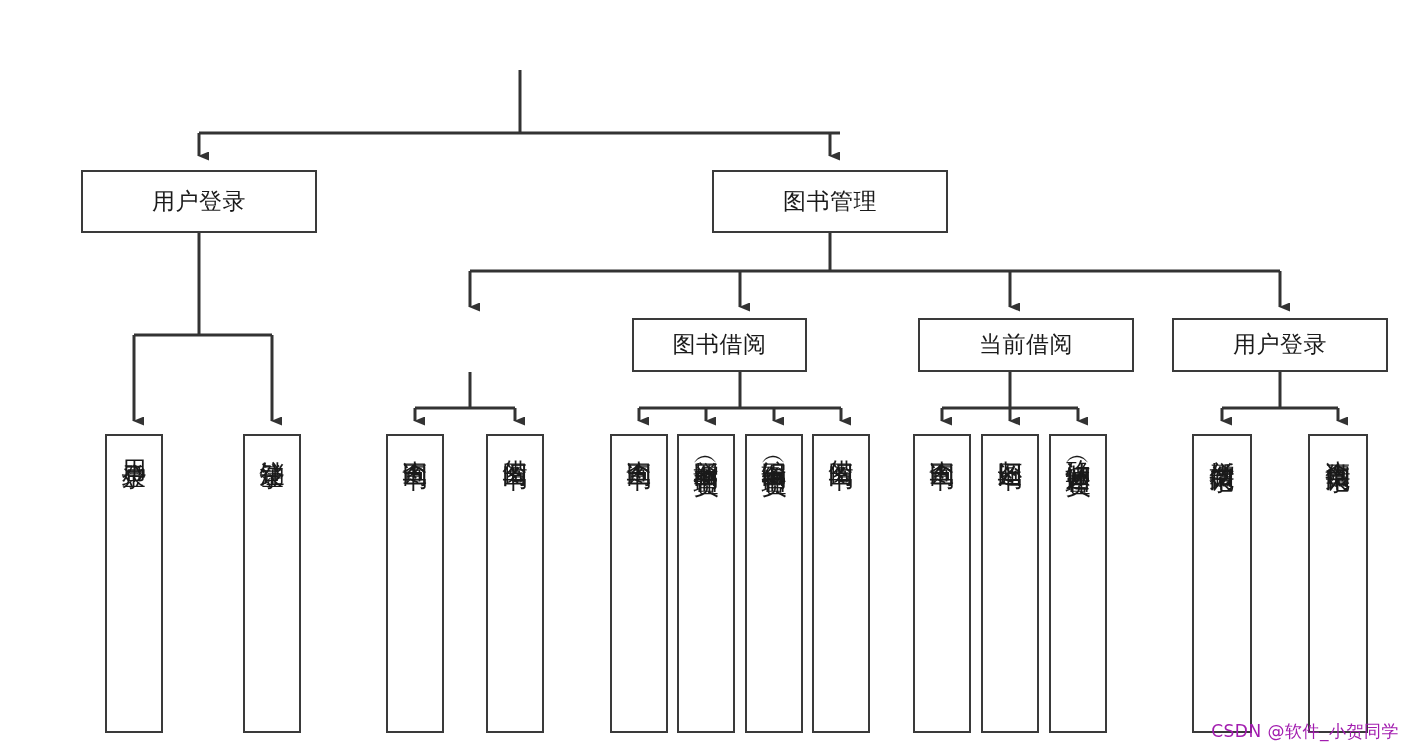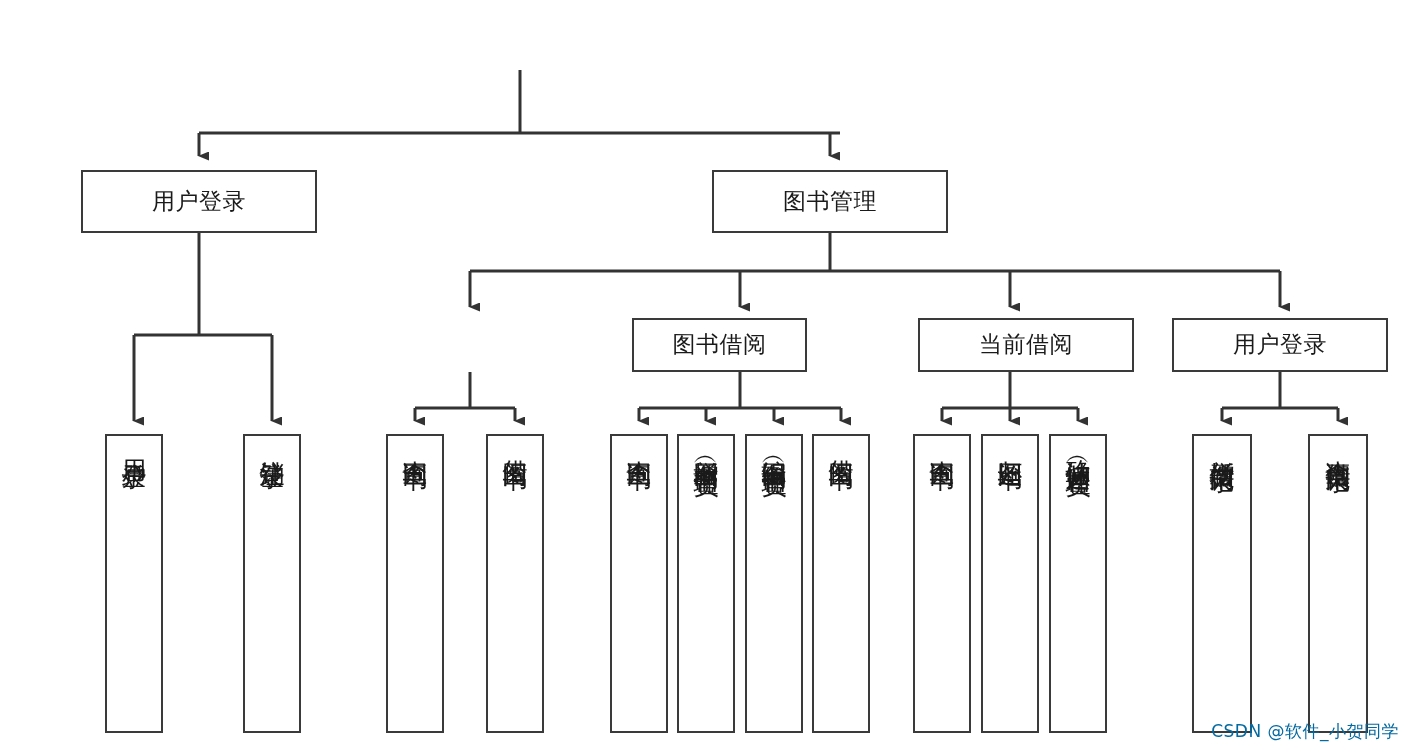--- a/index.html
+++ b/index.html
@@ -68,21 +68,21 @@
     max-height: 288px;
   }
   .node.vert.tall .node-label {
     max-height: 290px;
   }
   .watermark {
     position: absolute;
     right: 6px;
     bottom: 4px;
     font-size: 17px;
-    color: #0369a1;
+    color: #a21caf;
     z-index: 5;
     white-space: nowrap;
     letter-spacing: 0.5px;
   }
 </style>
 </head>
 <body>
 
 <div id="diagram-root">
 

